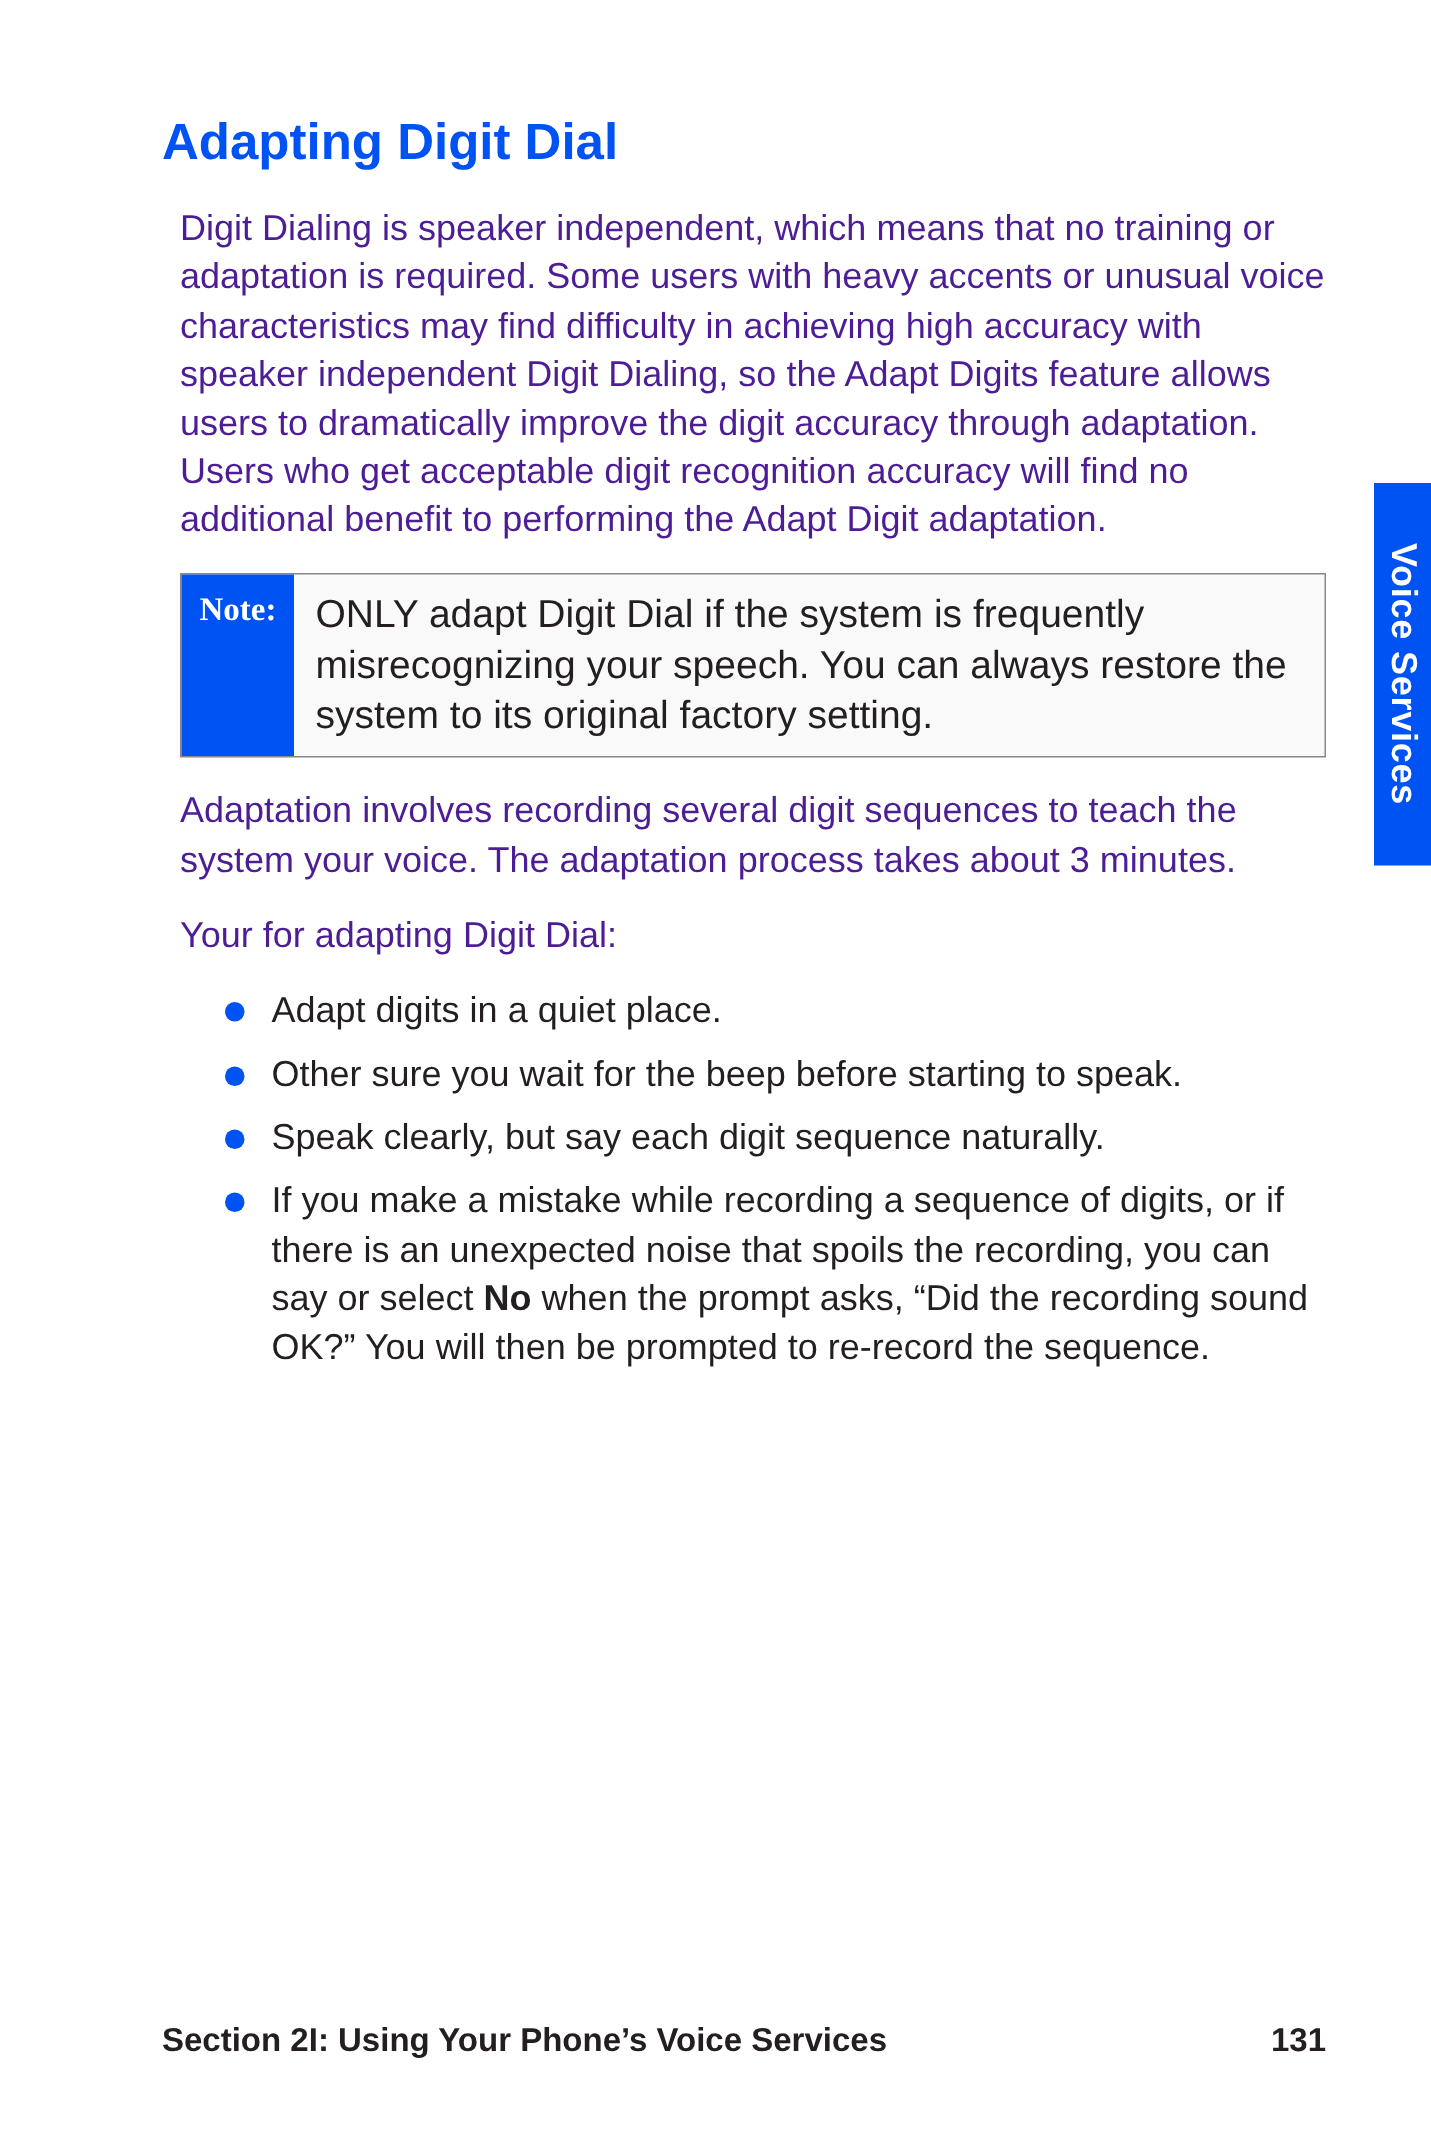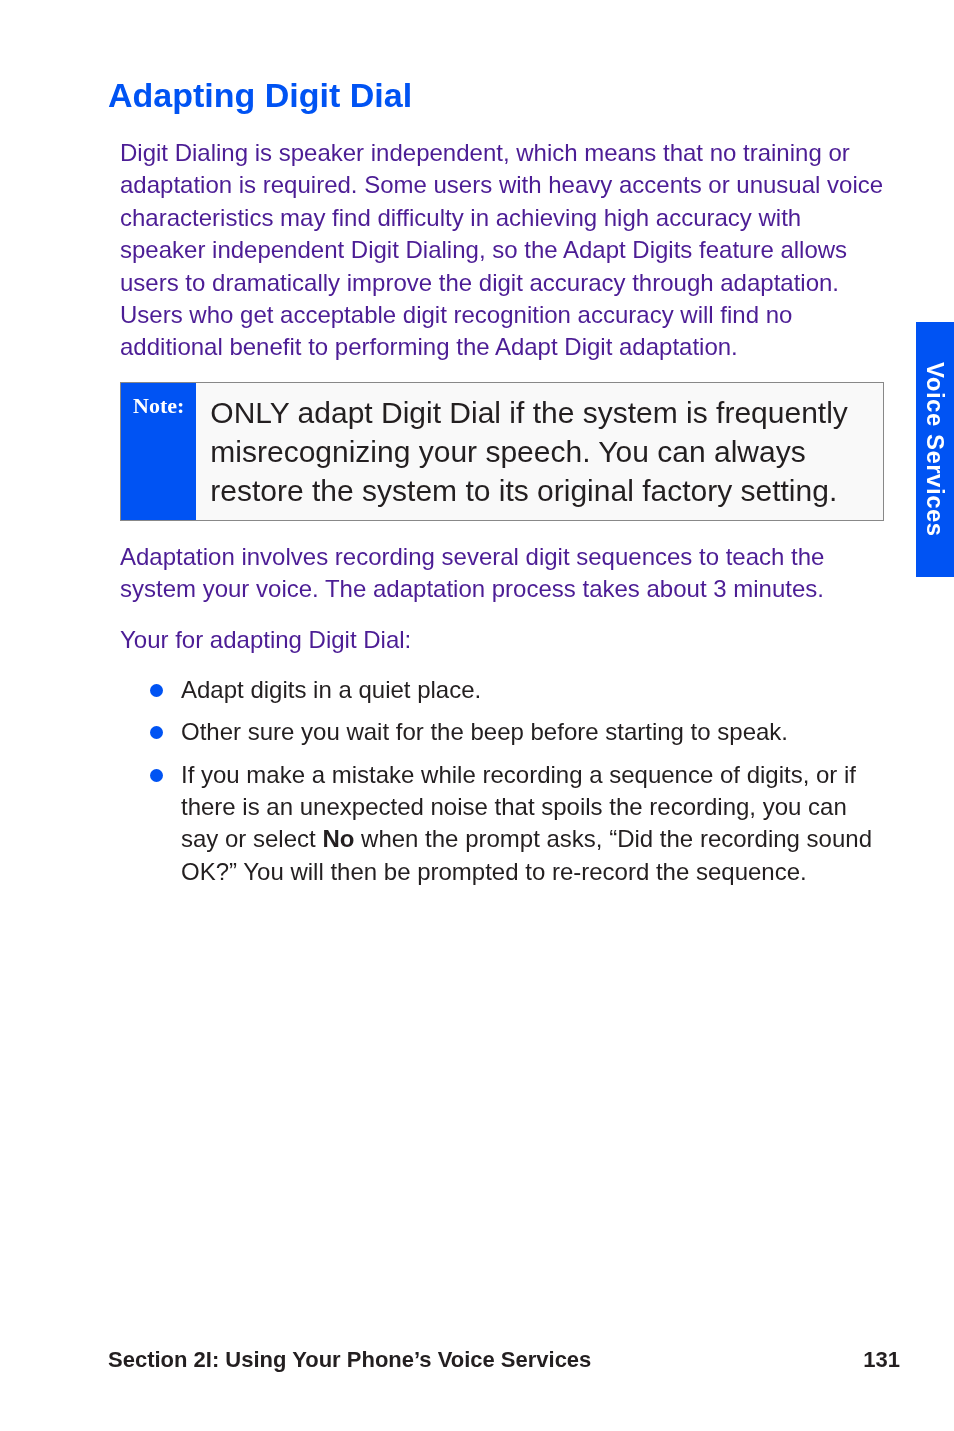--- a/index.html
+++ b/index.html
@@ -42,21 +42,21 @@
       font-family: Liberation Serif, serif;
       font-weight: bold;
       font-size: 22px;
       padding: 10px 12px;
       flex-shrink: 0;
       display: flex;
       align-items: flex-start;
     }
     .note-content {
       font-family: 'Segoe UI', Arial, sans-serif;
-      font-size: 30px;
+      font-size: 26px;
       line-height: 1.3;
       padding: 10px 14px;
       color: #231f20;
     }
     .list {
       padding-left: 42px;
       margin-top: 4px;
     }
     .list-item {
       display: flex;
@@ -93,21 +93,21 @@
       writing-mode: vertical-rl;
       font-family: 'Segoe UI', Arial, sans-serif;
       font-weight: bold;
       font-size: 24px;
       letter-spacing: 0.5px;
     }
     .footer {
       position: absolute;
       bottom: 58px;
       left: 108px;
-      right: 54px;
+      right: 70px;
       display: flex;
       justify-content: space-between;
       font-family: 'Segoe UI', Arial, sans-serif;
       font-size: 22px;
     }
     .footer-left { font-weight: bold; }
     .footer-right { font-weight: bold; }
   </style>
 </head>
 <body>
@@ -131,20 +131,24 @@
     <div class="list-item">
       <span class="bullet"></span>
       <span class="list-text">Adapt digits in a quiet place.</span>
     </div>
     <div class="list-item">
       <span class="bullet"></span>
       <span class="list-text">Other sure you wait for the beep before starting to speak.</span>
     </div>
     <div class="list-item">
       <span class="bullet"></span>
+      <span class="list-text">Speak clearly, but say each digit sequence naturally.</span>
+    </div>
+    <div class="list-item">
+      <span class="bullet"></span>
       <span class="list-text"><span>If you make a mistake while recording a sequence of digits, or if there is an unexpected noise that spoils the recording, you can say or select </span><span class="bold-inline">No</span><span> when the prompt asks, “Did the recording sound OK?” You will then be prompted to re-record the sequence.</span></span>
     </div>
   </div>
 </div>
 
 <div class="side-tab">
   <span class="side-tab-text">Voice Services</span>
 </div>
 
 <div class="footer">

